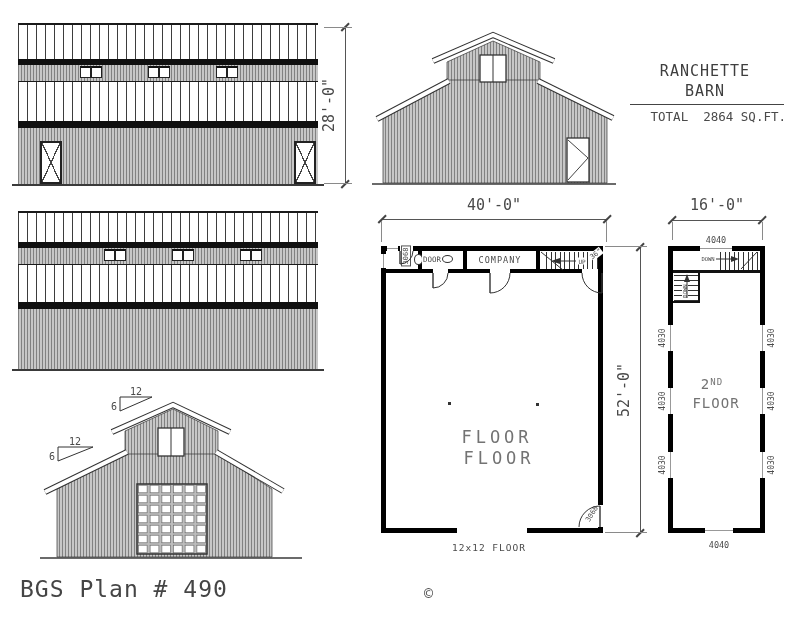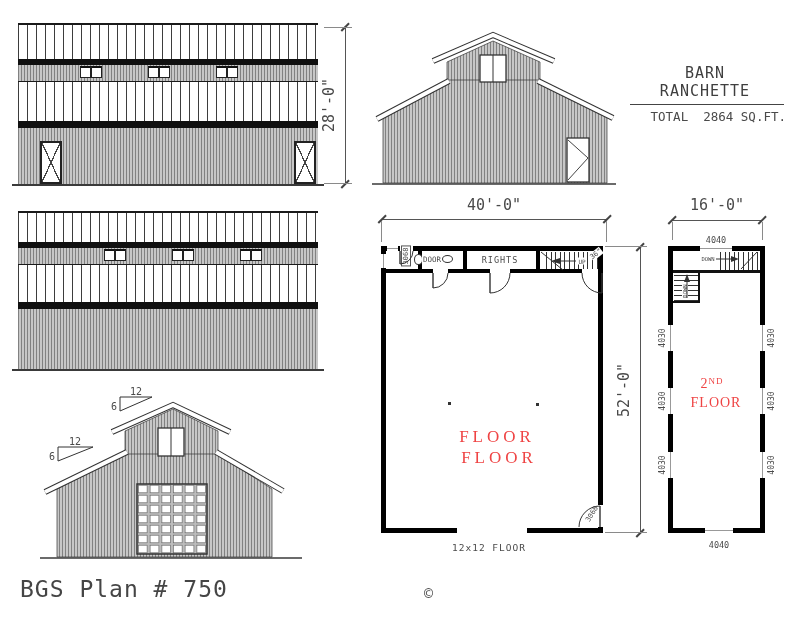--- a/index.html
+++ b/index.html
@@ -24,21 +24,21 @@
   .ground{position:absolute;background:#3a3a3a;}
   .ctext{position:absolute;transform:translate(-50%,-50%);white-space:nowrap;}
   .vtext{position:absolute;transform:translate(-50%,-50%) rotate(-90deg);white-space:nowrap;}
   .dimline{position:absolute;background:#555;}
   .tick{position:absolute;width:11px;height:1.5px;background:#444;transform:translate(-50%,-50%) rotate(-45deg);}
   .stub{position:absolute;background:#8a8a8a;}
   .treadsV{position:absolute;background-image:repeating-linear-gradient(90deg,#333 0 1px,transparent 1px 4.6px);}
   .treadsH{position:absolute;background-image:repeating-linear-gradient(0deg,#333 0 1px,transparent 1px 5px);}
   .fixture{position:absolute;background:#fff;border:1px solid #333;border-radius:50%;box-sizing:border-box;}
   .dot{position:absolute;width:3px;height:3px;background:#333;}
-  .planlabel{color:#ef4444;font-family:Liberation Serif, serif;}
+  .planlabel{color:#737373;}
 </style>
 </head>
 <body>
 
 <div id="canvas">
 
   <div class="e" style="left:18px;top:23px;width:300px;height:161px;">
     <div class="roofband" style="left:0;top:0;width:300px;height:36px;"></div>
     <div class="shadow" style="left:0;top:36px;width:300px;height:6px;"></div>
     <div class="siding" style="left:0;top:42px;width:300px;height:16px;">
@@ -140,22 +140,22 @@
       <text x="79" y="25" text-anchor="end" font-size="10" fill="#4a4a4a">6</text>
     </g>
     <g>
       <polyline points="20,76 20,62 55,62 20,76" fill="none" stroke="#333" stroke-width="1"></polyline>
       <text x="37" y="60" text-anchor="middle" font-size="10" fill="#4a4a4a">12</text>
       <text x="17" y="75" text-anchor="end" font-size="10" fill="#4a4a4a">6</text>
     </g>
   </svg>
 
   <div class="e" style="left:622px;top:62px;width:166px;">
+    <div style="text-align:center;font-size:15px;letter-spacing:1px;color:#3f3f3f;">RANCHETTE</div>
     <div style="text-align:center;font-size:15px;letter-spacing:1px;color:#3f3f3f;margin-top:2px;">BARN</div>
-    <div style="text-align:center;font-size:15px;letter-spacing:1px;color:#3f3f3f;">RANCHETTE</div>
     <div style="margin:4px 4px 3px 8px;border-top:1px solid #444;"></div>
     <div style="font-size:12.5px;line-height:17px;white-space:pre;text-align:right;padding-right:2px;"> TOTAL  2864 SQ.FT.</div>
   </div>
 
   <div class="dimline" style="left:345px;top:27px;width:1px;height:157px;"></div>
   <div class="tick" style="left:345px;top:27px;"></div>
   <div class="tick" style="left:345px;top:184px;"></div>
   <div class="stub" style="left:324px;top:27px;width:28px;height:1px;"></div>
   <div class="stub" style="left:324px;top:183px;width:28px;height:1px;"></div>
   <div class="vtext" style="left:329px;top:105px;font-size:15px;">28'-0"</div>
@@ -200,21 +200,21 @@
   <div class="wall" style="left:418px;top:251px;width:4px;height:18px;"></div>
   <div class="wall" style="left:463px;top:251px;width:4px;height:18px;"></div>
   <div class="wall" style="left:536px;top:251px;width:4px;height:18px;"></div>
 
   <div class="treadsV" style="left:546px;top:252px;width:52px;height:17px;"></div>
 
   <div class="fixture" style="left:414px;top:254px;width:9px;height:11px;"></div>
   <div class="fixture" style="left:442px;top:255px;width:11px;height:8px;"></div>
 
   <div class="ctext" style="left:432px;top:259px;font-size:7.5px;background:#fff;padding:0 1px;">DOOR</div>
-  <div class="ctext" style="left:500px;top:260px;font-size:8.5px;letter-spacing:1px;background:#fff;padding:0 2px;">RIGHTS</div>
+  <div class="ctext" style="left:500px;top:260px;font-size:8.5px;letter-spacing:1px;background:#fff;padding:0 2px;">COMPANY</div>
   <div class="ctext" style="left:582px;top:261px;font-size:6px;background:#fff;padding:0 1px;">UP</div>
   <div class="ctext" style="left:596px;top:254px;font-size:7px;transform:translate(-50%,-50%) rotate(-38deg);background:#fff;">36"</div>
   <div class="vtext" style="left:406px;top:256px;font-size:7px;background:#fff;padding:0 1px;border:1px solid #555;">3068</div>
   <div class="ctext" style="left:592px;top:514px;font-size:7px;transform:translate(-50%,-50%) rotate(-58deg);">3068</div>
   <div class="ctext planlabel" style="left:497px;top:437px;font-size:17px;letter-spacing:4px;">FLOOR</div>
   <div class="ctext planlabel" style="left:499px;top:458px;font-size:17px;letter-spacing:4px;">FLOOR</div>
   <div class="dot" style="left:448px;top:402px;"></div>
   <div class="dot" style="left:536px;top:403px;"></div>
   <div class="ctext" style="left:489px;top:547px;font-size:9.5px;letter-spacing:1px;">12x12 FLOOR</div>
 
@@ -281,18 +281,18 @@
     <polygon points="551,261 560,258 560,264" fill="#333"></polygon>
 
     <line x1="741" y1="269" x2="757" y2="252" stroke="#333" stroke-width="1"></line>
     <line x1="716" y1="259" x2="733" y2="259" stroke="#333" stroke-width="1"></line>
     <polygon points="739,259 731,256 731,262" fill="#333"></polygon>
 
     <line x1="687" y1="298" x2="687" y2="280" stroke="#333" stroke-width="1"></line>
     <polygon points="687,274 684,282 690,282" fill="#333"></polygon>
   </svg>
 
-  <div class="e" style="left:20px;top:576px;font-size:23px;letter-spacing:1px;color:#454545;">BGS Plan # 750</div>
+  <div class="e" style="left:20px;top:576px;font-size:23px;letter-spacing:1px;color:#454545;">BGS Plan # 490</div>
   <div class="e" style="left:424px;top:585px;display:flex;align-items:center;gap:6px;color:#4f4f4f;">
     <span style="font-size:15px;">©</span>
   </div>
 
 </div>
 
 </body></html>

